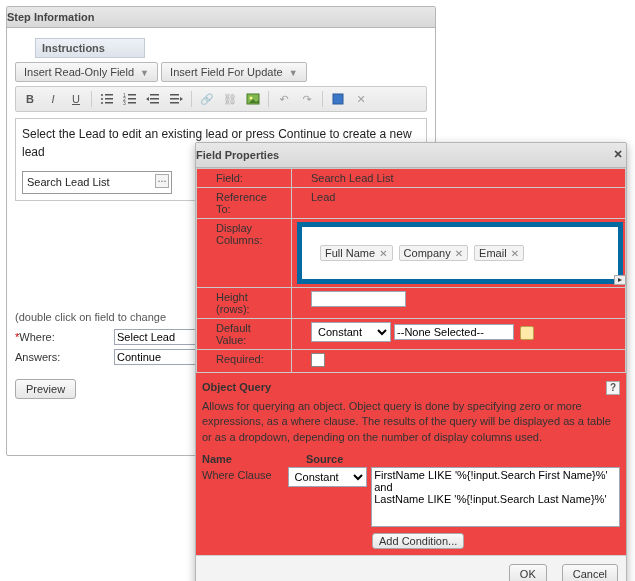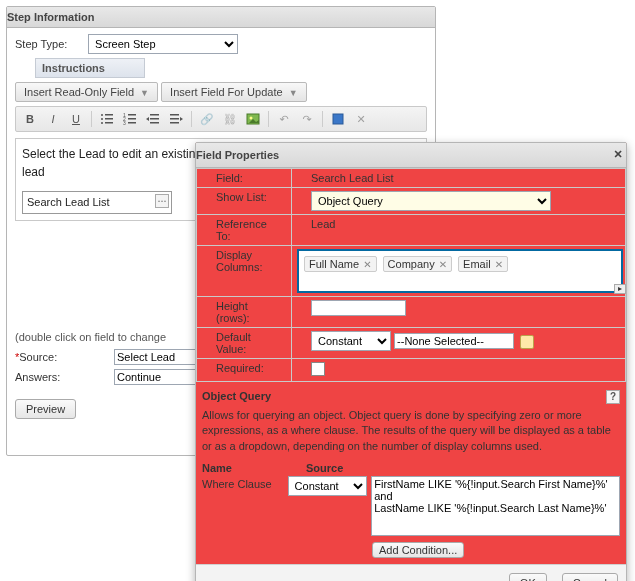--- a/index.html
+++ b/index.html
@@ -225,22 +225,22 @@
   border: 1px solid #bba24a;
   background: #ffe9a8;
   border-radius: 2px;
   vertical-align: middle;
   margin-left: 3px;
   cursor: pointer;
 }
 .sel-wide { width: 240px; background: #fffde6; }
 .num-input { width: 95px; }
 .columns-box {
-  border: 2px solid #0369a1;
-  padding: 5px;
+  border: 5px solid #0369a1;
+  padding: 18px;
   min-height: 44px;
   background: #fff;
   position: relative;
 }
 .columns-cell { padding: 3px 2px 3px 5px !important; position: relative; }
 .side-handle {
   position: absolute;
   right: -1px;
   bottom: 2px;
   width: 12px; height: 10px;
@@ -254,26 +254,20 @@
 svg.i { width: 14px; height: 14px; }
 </style>
 </head>
 <body>
 
 <div id="step-info" class="panel">
   <div class="panel-header">
     <span>Step Information</span>
   </div>
   <div class="step-body">
-    <div class="row">
-      <label class="lbl">Step Type:</label>
-      <select class="step-type-select">
-        <option>Screen Step</option>
-      </select>
-    </div>
     <div class="instructions-head">Instructions</div>
     <div class="toolbar-btns">
       <span class="tbtn">
         <span>Insert Read-Only Field</span>
         <span class="arrow">▼</span>
       </span>
       <span class="tbtn">
         <span>Insert Field For Update</span>
         <span class="arrow">▼</span>
       </span>
@@ -349,21 +343,21 @@
     <div class="rte-area">
       <span>Select the Lead to edit an existing lead or press Continue to create a new lead</span>
       <br>
       <span class="field-box">
         <span>Search Lead List</span>
         <span class="dots">⋯</span>
       </span>
     </div>
     <div class="hint">(double click on field to change</div>
     <div class="form-row">
-      <span class="lbl2"><span class="req">*</span><span>Source:</span></span>
+      <span class="lbl2"><span class="req">*</span><span>Where:</span></span>
       <input type="text" class="small-input" value="Select Lead" style="">
     </div>
     <div class="form-row">
       <span class="lbl2">Answers:</span>
       <input type="text" class="small-input" value="Continue" style="">
       <span class="dots" style="position:static;display:inline-block;border:1px solid #aaa;width:16px;height:16px;text-align:center;font-size:9px;line-height:14px;background:#f4f4f4">⋯</span>
     </div>
     <div style="margin-top:14px">
       <button class="btn">Preview</button>
     </div>
@@ -374,28 +368,20 @@
   <div class="panel-header">
     <span>Field Properties</span>
     <span class="close-x">✕</span>
   </div>
   <div class="fp-body">
     <table class="fp-table">
       <tbody>
           <tr>
         <td class="k">Field:</td>
         <td>Search Lead List</td>
-      </tr>
-      <tr>
-        <td class="k">Show List:</td>
-        <td>
-          <select class="sel-wide">
-            <option>Object Query</option>
-          </select>
-        </td>
       </tr>
       <tr>
         <td class="k">Reference To:</td>
         <td>Lead</td>
       </tr>
       <tr>
         <td class="k">Display<br>Columns:</td>
         <td class="columns-cell">
           <div class="columns-box">
             <span class="tag">

